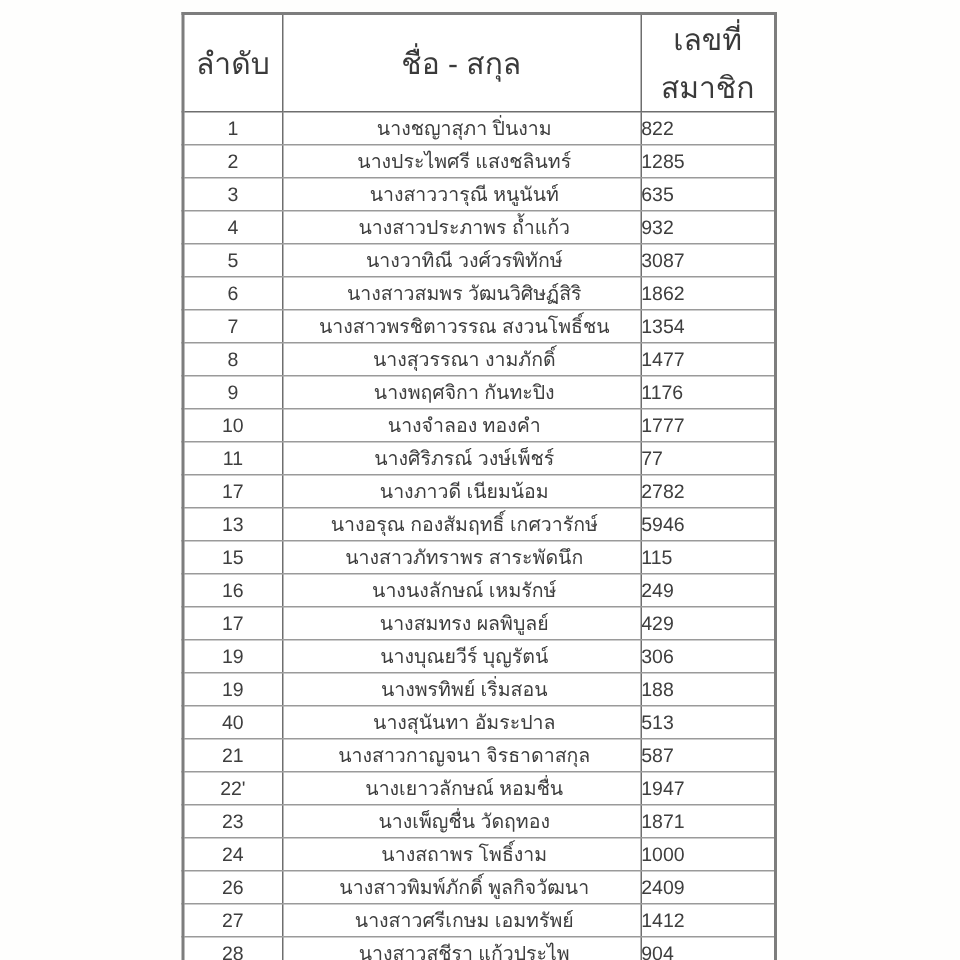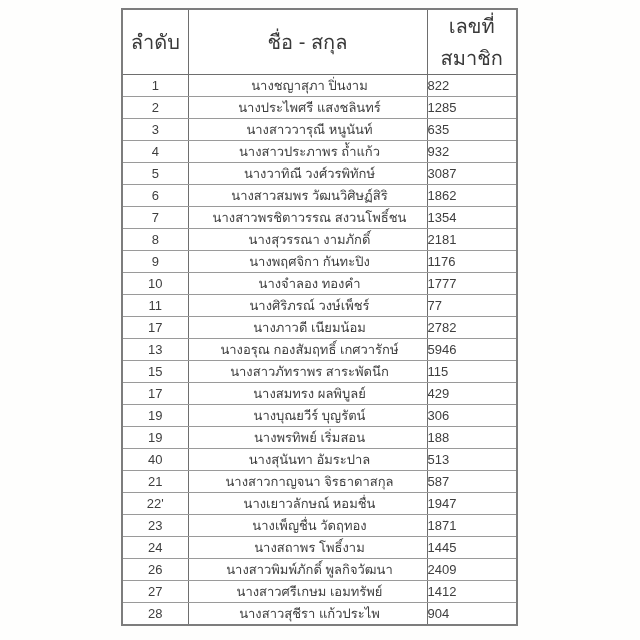--- a/index.html
+++ b/index.html
@@ -99,21 +99,21 @@
           <td class="c-member">1862</td>
         </tr>
         <tr>
           <td class="c-no">7</td>
           <td class="c-name">นางสาวพรชิตาวรรณ สงวนโพธิ์ชน</td>
           <td class="c-member">1354</td>
         </tr>
         <tr>
           <td class="c-no">8</td>
           <td class="c-name">นางสุวรรณา งามภักดิ์</td>
-          <td class="c-member">2181</td>
+          <td class="c-member">1477</td>
         </tr>
         <tr>
           <td class="c-no">9</td>
           <td class="c-name">นางพฤศจิกา กันทะปิง</td>
           <td class="c-member">1176</td>
         </tr>
         <tr>
           <td class="c-no">10</td>
           <td class="c-name">นางจำลอง ทองคำ</td>
           <td class="c-member">1777</td>
@@ -132,20 +132,25 @@
           <td class="c-no">13</td>
           <td class="c-name">นางอรุณ กองสัมฤทธิ์ เกศวารักษ์</td>
           <td class="c-member">5946</td>
         </tr>
         <tr>
           <td class="c-no">15</td>
           <td class="c-name">นางสาวภัทราพร สาระพัดนึก</td>
           <td class="c-member">115</td>
         </tr>
         <tr>
+          <td class="c-no">16</td>
+          <td class="c-name">นางนงลักษณ์ เหมรักษ์</td>
+          <td class="c-member">249</td>
+        </tr>
+        <tr>
           <td class="c-no">17</td>
           <td class="c-name">นางสมทรง ผลพิบูลย์</td>
           <td class="c-member">429</td>
         </tr>
         <tr>
           <td class="c-no">19</td>
           <td class="c-name">นางบุณยวีร์ บุญรัตน์</td>
           <td class="c-member">306</td>
         </tr>
         <tr>
@@ -169,21 +174,21 @@
           <td class="c-member">1947</td>
         </tr>
         <tr>
           <td class="c-no">23</td>
           <td class="c-name">นางเพ็ญชื่น วัดฤทอง</td>
           <td class="c-member">1871</td>
         </tr>
         <tr>
           <td class="c-no">24</td>
           <td class="c-name">นางสถาพร โพธิ์งาม</td>
-          <td class="c-member">1445</td>
+          <td class="c-member">1000</td>
         </tr>
         <tr>
           <td class="c-no">26</td>
           <td class="c-name">นางสาวพิมพ์ภักดิ์ พูลกิจวัฒนา</td>
           <td class="c-member">2409</td>
         </tr>
         <tr>
           <td class="c-no">27</td>
           <td class="c-name">นางสาวศรีเกษม เอมทรัพย์</td>
           <td class="c-member">1412</td>

